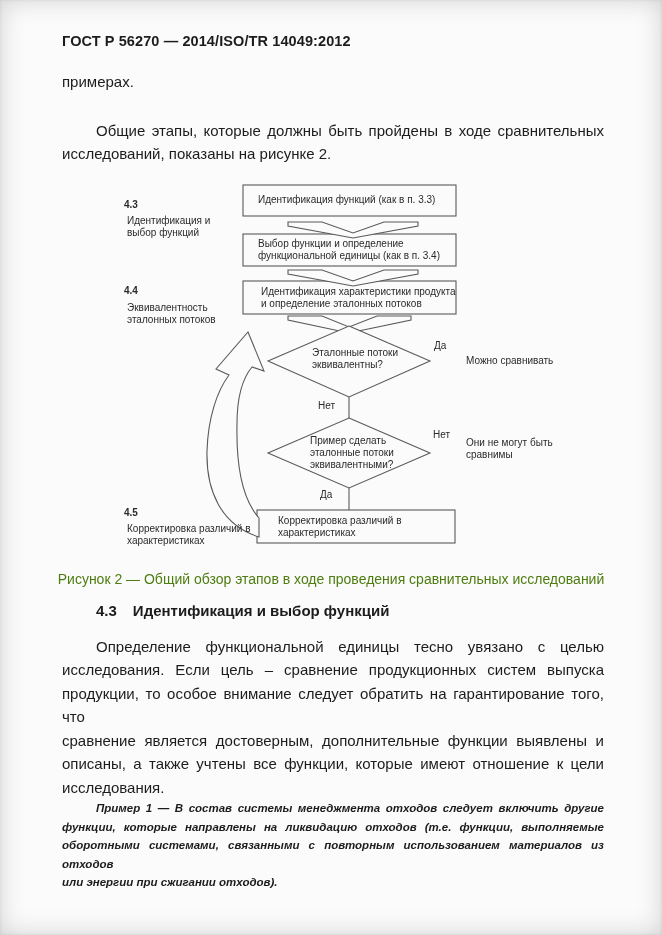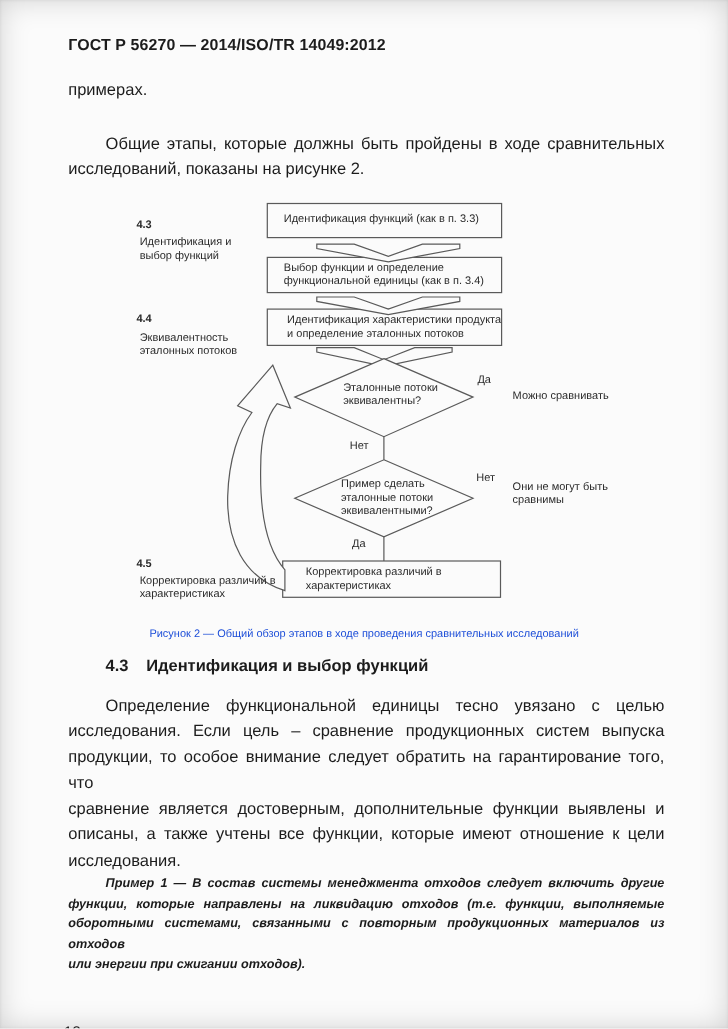--- a/index.html
+++ b/index.html
@@ -15,21 +15,21 @@
   .body-line.first{text-indent:34px;}
   .body-line.last{text-align-last:left;}
   .plain-line{margin:21px 58px 0 62px;font-size:15px;line-height:23.5px;}
   .para{margin-top:25px;}
   .para-main{margin-top:12px;}
 
   .figure{position:relative;width:662px;height:386px;margin-top:15px;}
   .fig-svg{position:absolute;left:0;top:0;}
   .fig-label{position:absolute;font-size:10px;line-height:12px;color:#2a2a2a;}
   .fig-num{font-weight:600;}
-  .caption{margin:4px 40px 0 40px;font-size:10px;text-align:center;color:#1d4ed8;}
+  .caption{margin:4px 40px 0 40px;font-size:14px;text-align:center;color:#4d7c0f;}
 
   .section-heading{margin:15px 58px 16px 96px;font-size:15px;font-weight:bold;}
   .section-heading .sec-num{margin-right:16px;}
 
   .example-line{margin:0 58px 0 62px;font-size:11.5px;line-height:18.5px;
     font-weight:bold;font-style:italic;text-align:justify;text-align-last:justify;}
   .example-line.first{text-indent:34px;}
   .example-line.last{text-align-last:left;}
 
   .page-number{margin:43px 0 0 58px;font-size:14px;color:#222;}
@@ -136,19 +136,19 @@
     <div class="body-line">исследования. Если цель – сравнение продукционных систем выпуска</div>
     <div class="body-line">продукции, то особое внимание следует обратить на гарантирование того, что</div>
     <div class="body-line">сравнение является достоверным, дополнительные функции выявлены и</div>
     <div class="body-line">описаны, а также учтены все функции, которые имеют отношение к цели</div>
     <div class="body-line last">исследования.</div>
   </div>
 
   <div>
     <div class="example-line first">Пример 1 — В состав системы менеджмента отходов следует включить другие</div>
     <div class="example-line">функции, которые направлены на ликвидацию отходов (т.е. функции, выполняемые</div>
-    <div class="example-line">оборотными системами, связанными с повторным продукционных материалов из отходов</div>
+    <div class="example-line">оборотными системами, связанными с повторным использованием материалов из отходов</div>
     <div class="example-line last">или энергии при сжигании отходов).</div>
   </div>
 
   <div class="page-number">12</div>
 
 </div>
 
 </body></html>

